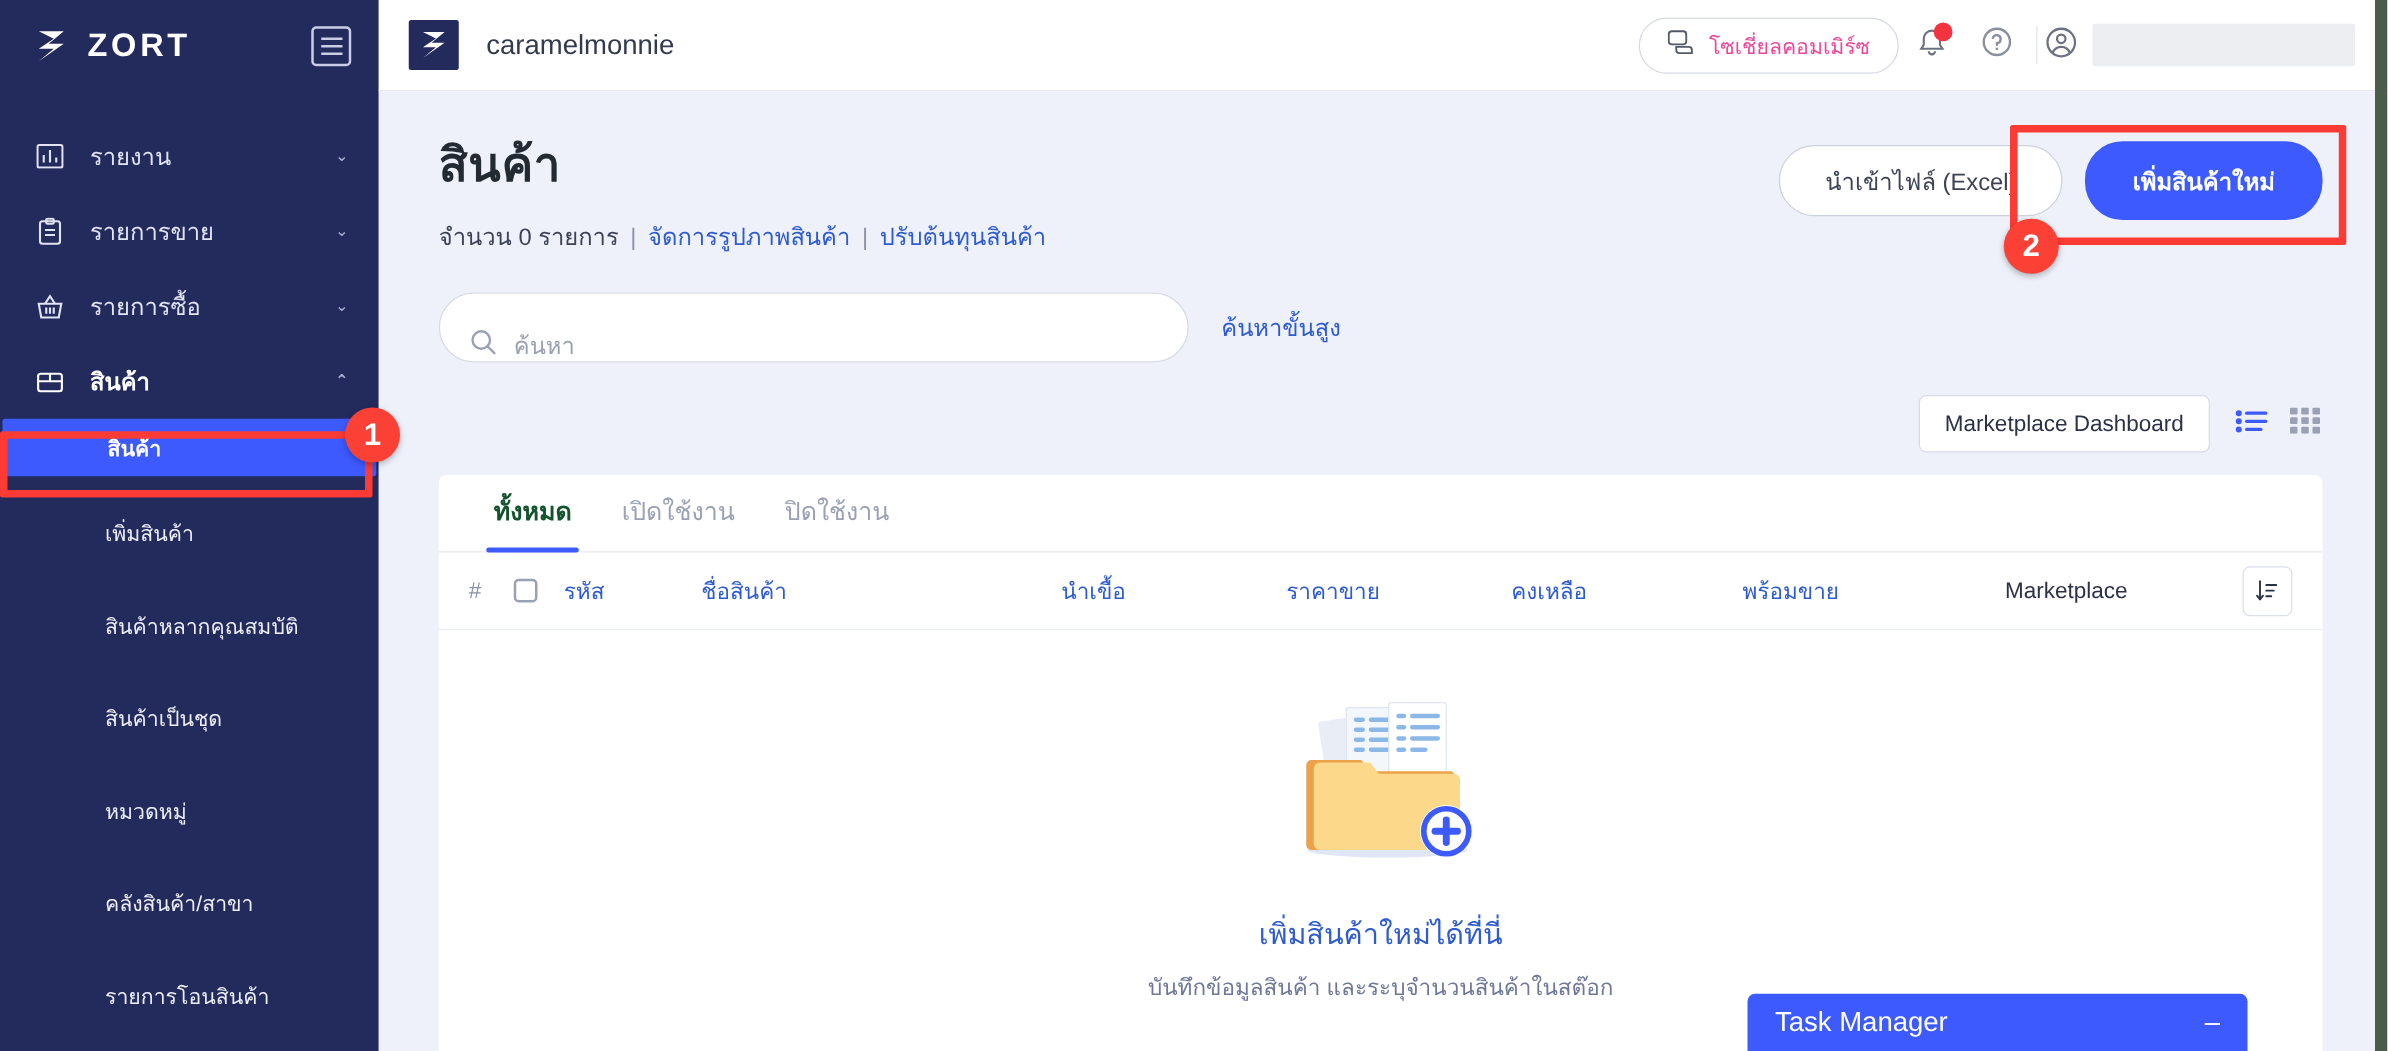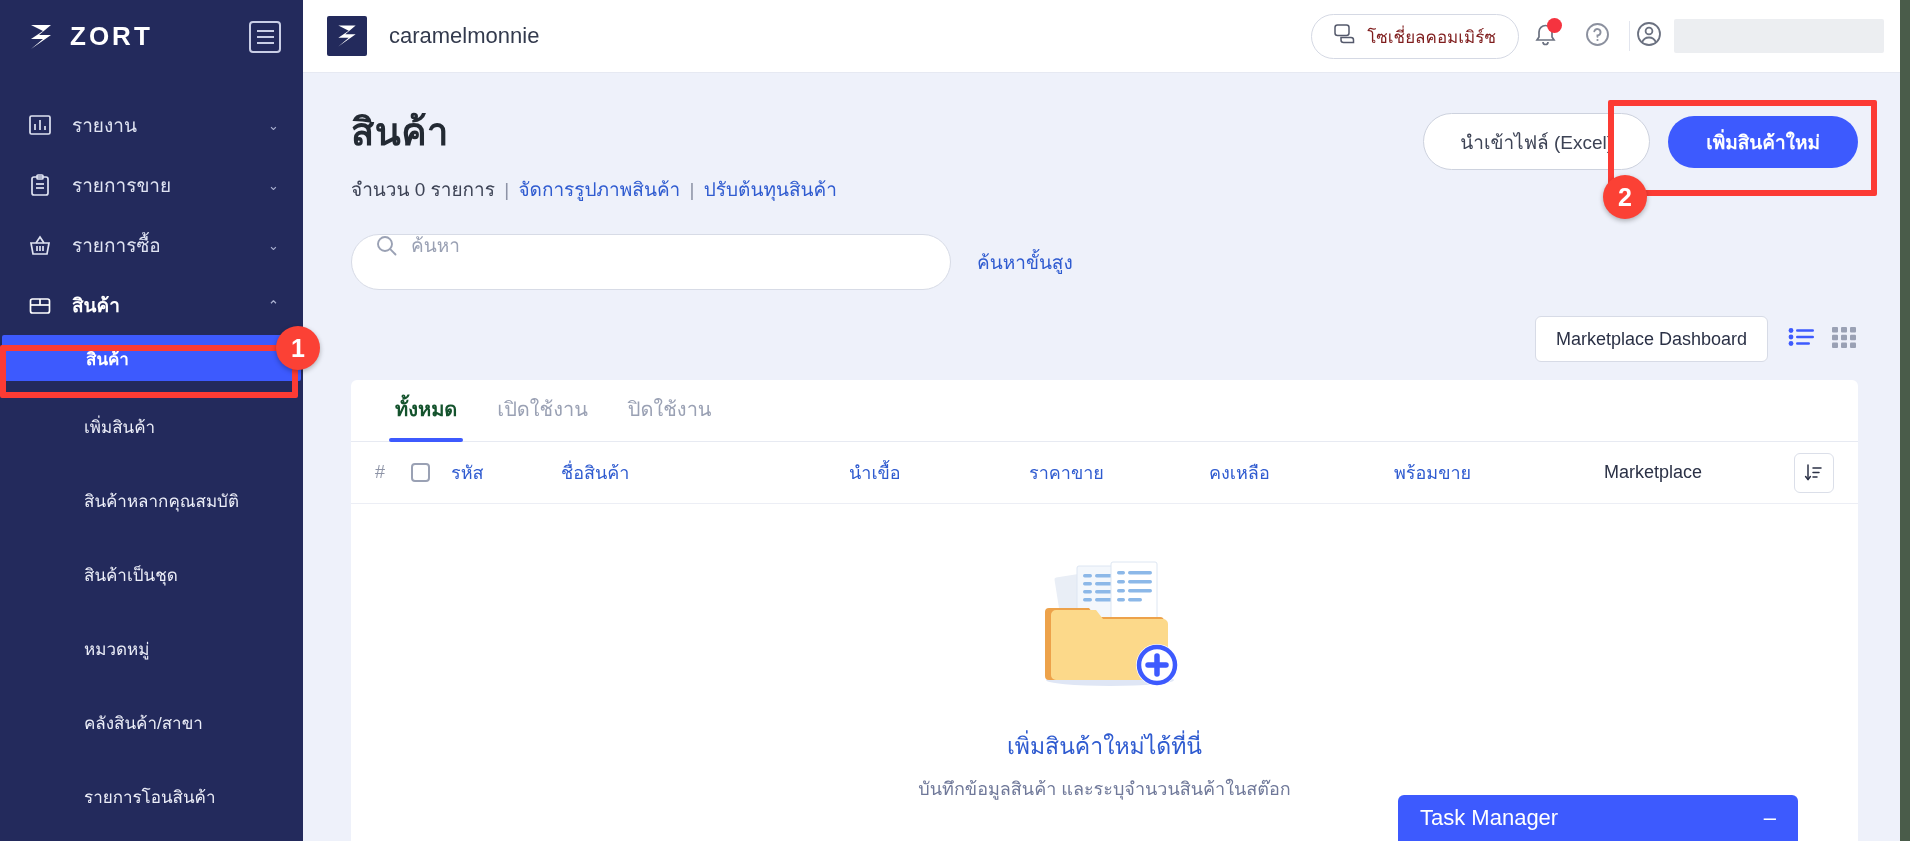--- a/index.html
+++ b/index.html
@@ -43,21 +43,21 @@
   
   .topbar {
     position:absolute; left:303px; top:0; right:0; height:73px; background:#fff;
     display:flex; align-items:center; padding-left:24px; border-bottom:1px solid #e6e9f2;
   }
   .tb-logo { width:40px; height:40px; background:#232a5c; display:flex; align-items:center; justify-content:center; border-radius:2px; }
   .tb-shop { margin-left:22px; font-size:22px; color:#333a4d; }
   .tb-right { margin-left:auto; display:flex; align-items:center; padding-right:26px; gap:0; }
   .tb-social {
     display:flex; align-items:center; gap:11px; border:1px solid #d5d9e4; border-radius:24px;
-    height:45px; padding:0 22px; font-size:17px; color:#7f1d1d; cursor:pointer; background:#fff;
+    height:45px; padding:0 22px; font-size:17px; color:#ec4899; cursor:pointer; background:#fff;
   }
   .tb-icon-btn { width:52px; height:48px; display:flex; align-items:center; justify-content:center; position:relative; cursor:pointer; }
   .tb-badge { position:absolute; top:6px; right:9px; width:15px; height:15px; border-radius:50%; background:#f5333f; }
   .tb-divider { width:1px; height:30px; background:#e2e5ee; margin:0 6px; }
   .tb-user { display:flex; align-items:center; gap:12px; cursor:pointer; }
   .tb-userbar { width:210px; height:34px; background:#eceef1; border-radius:2px; }
 
   
   .page { position:absolute; left:303px; top:73px; right:10px; bottom:0; background:#eef1fa; overflow:hidden; }
   .page-inner { padding:28px 42px 0 48px; position:relative; height:100%; }
@@ -66,28 +66,28 @@
   .page-sub { margin-top:12px; font-size:19px; color:#3d4355; }
   .page-sub a { color:#2f5bd0; text-decoration:none; cursor:pointer; }
   .sub-sep { color:#8d93a6; margin:0 4px; }
 
   .hdr-actions { position:absolute; right:42px; top:40px; display:flex; align-items:center; gap:18px; }
   .btn-ghost {
     height:57px; padding:0 36px; border-radius:30px; border:1px solid #cdd2de; background:#fff;
     font-size:19px; color:#3d4355; cursor:pointer; font-family:inherit;
   }
   .btn-primary {
-    height:52px; padding:0 38px; border-radius:30px; border:none; background:#3d5afe; color:#fff;
+    height:63px; padding:0 38px; border-radius:30px; border:none; background:#3d5afe; color:#fff;
     font-size:19px; font-weight:bold; cursor:pointer; font-family:inherit;
   }
 
   .search-row { margin-top:30px; display:flex; align-items:center; gap:26px; }
   .search-box {
     width:600px; height:56px; background:#fff; border:1px solid #d7dbe6; border-radius:30px;
-    display:flex; align-items:flex-start; padding:0 24px;
+    display:flex; align-items:flex-end; padding:0 24px;
   }
   .search-box input {
     border:none; outline:none; font-size:19px; margin-left:14px; width:100%;
     font-family:inherit; color:#3d4355; background:transparent;
   }
   .search-box input::placeholder { color:#9aa1b4; }
   .adv-link { font-size:19px; color:#2f5bd0; cursor:pointer; }
 
   .toolbar-row { margin-top:26px; display:flex; align-items:center; justify-content:flex-end; gap:20px; padding-right:2px; }
   .btn-dash {

